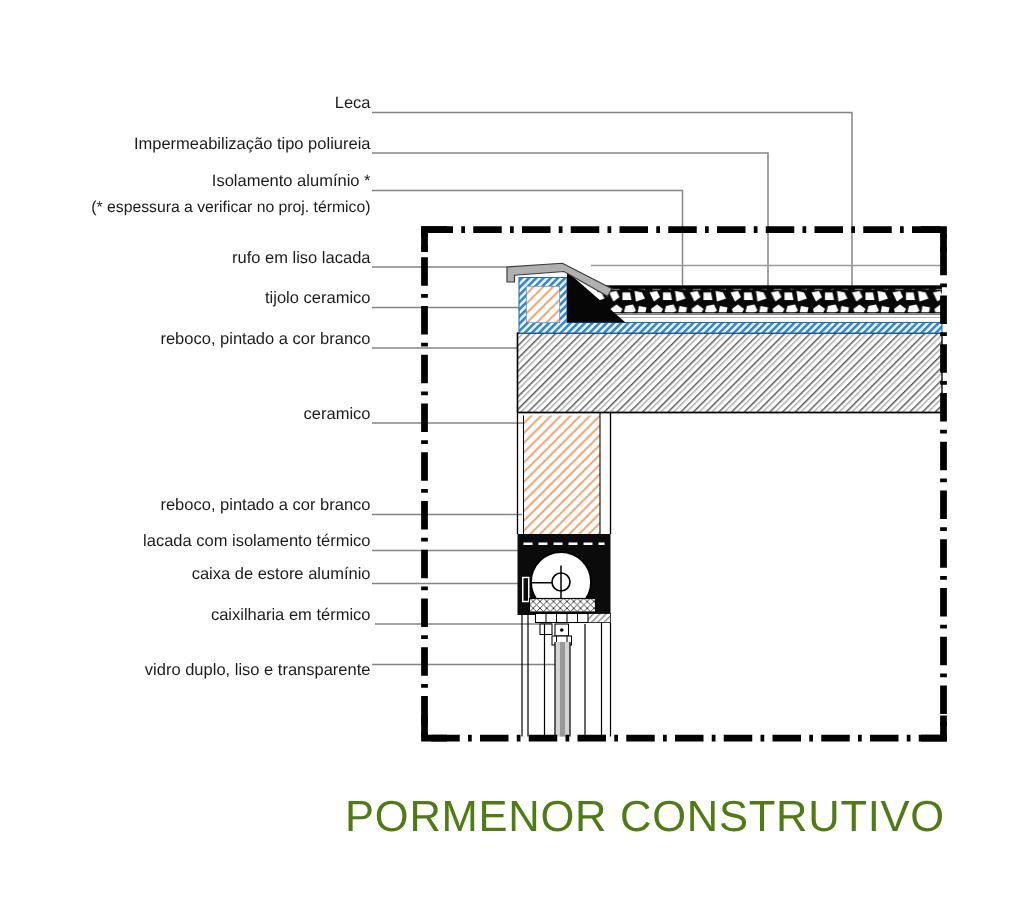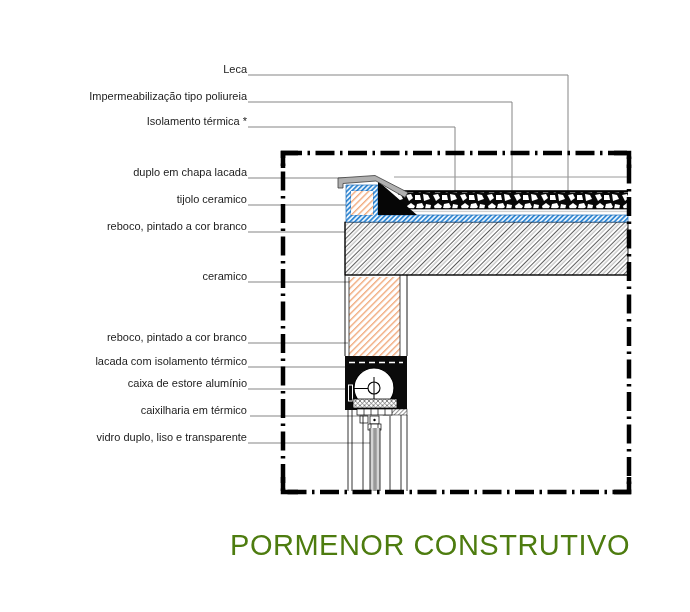--- a/index.html
+++ b/index.html
@@ -146,26 +146,27 @@
       <rect x="283" y="121" width="346" height="339" stroke-width="4.5" stroke-dasharray="19 5.5 2.5 5.5"></rect>
       <path d="M283,136 V121 H298" stroke-width="4.5"></path>
       <path d="M614,121 H629 V136" stroke-width="4.5"></path>
       <path d="M629,445 V460 H614" stroke-width="4.5"></path>
       <path d="M298,460 H283 V445" stroke-width="4.5"></path>
     </g>
   </svg>
 
   <div class="lbl" style="top:31px">Leca</div>
   <div class="lbl" style="top:58px">Impermeabilização tipo poliureia</div>
-  <div class="lbl" style="top:83px">Isolamento térmica *</div>
-  <div class="lbl" style="top:134px">duplo em chapa lacada</div>
+  <div class="lbl" style="top:83px">Isolamento alumínio *</div>
+  <div class="lbl note" style="top:100px">(* espessura a verificar no proj. térmico)</div>
+  <div class="lbl" style="top:134px">rufo em liso lacada</div>
   <div class="lbl" style="top:161px">tijolo ceramico</div>
   <div class="lbl" style="top:188px">reboco, pintado a cor branco</div>
   <div class="lbl" style="top:238px">ceramico</div>
   <div class="lbl" style="top:299px">reboco, pintado a cor branco</div>
   <div class="lbl" style="top:323px">lacada com isolamento térmico</div>
   <div class="lbl" style="top:345px">caixa de estore alumínio</div>
   <div class="lbl" style="top:372px">caixilharia em térmico</div>
-  <div class="lbl" style="top:399px">vidro duplo, liso e transparente</div>
+  <div class="lbl" style="top:409px">vidro duplo, liso e transparente</div>
 
   <div id="title">PORMENOR CONSTRUTIVO</div>
 
 </div>
 
 </body></html>

